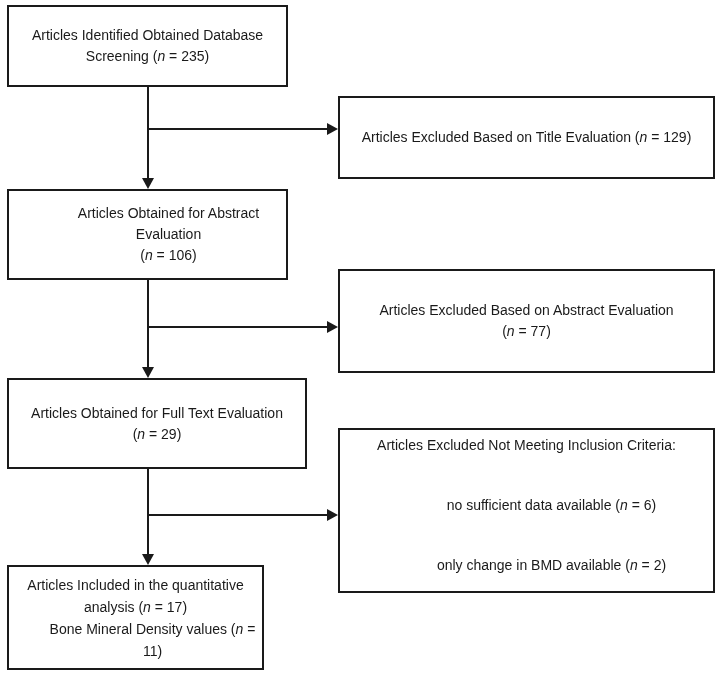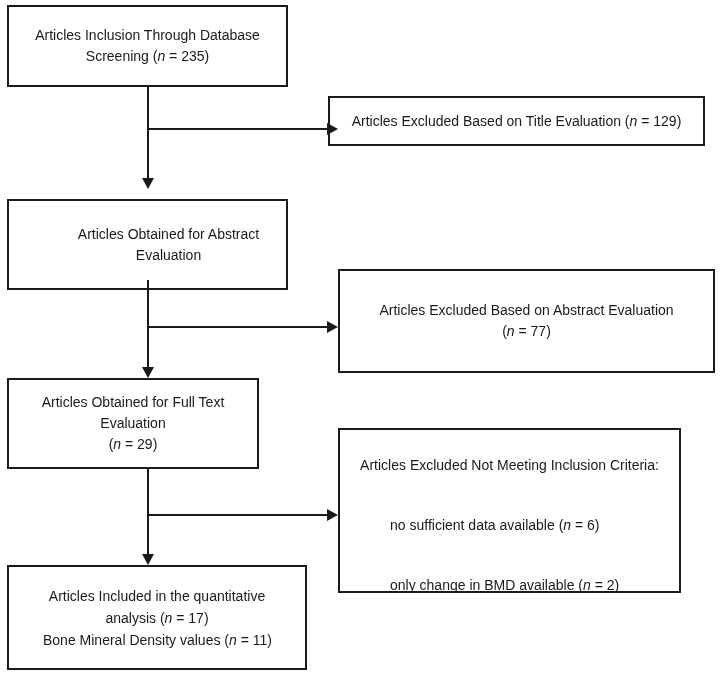--- a/index.html
+++ b/index.html
@@ -21,21 +21,21 @@
   .box {
     position: absolute;
     box-sizing: border-box;
     border: 2px solid var(--ink, #1a1a1a);
     background: var(--bg, #ffffff);
     display: flex;
     flex-direction: column;
     justify-content: center;
   }
   .tc { text-align: center; }
-  .indent-sm { padding-left: 34px; text-align: left; }
+  .indent-sm { padding-left: 34px; text-align: center; }
   .indent-lg { padding-left: 50px; text-align: left; margin-top: 37px; }
   .crit-line { line-height: 23px; }
   .inc-line { line-height: 22px; }
   .vline, .hline {
     position: absolute;
     background: var(--ink, #1a1a1a);
   }
   .vline { width: 2px; }
   .hline { height: 2px; }
   .arrow-down {
@@ -53,49 +53,50 @@
     border-left: 11px solid var(--ink, #1a1a1a);
   }
   i { font-style: italic; }
 </style>
 </head>
 <body style="--ink: #1a1a1a; --bg: #ffffff;">
 
 <div class="canvas">
 
   <div class="box" style="left:7px; top:5px; width:281px; height:82px;">
-    <div class="tc">Articles Inclusion Through Database</div>
+    <div class="tc">Articles Identified Obtained Database</div>
     <div class="tc">Screening (<i>n</i> = 235)</div>
   </div>
 
-  <div class="box" style="left:7px; top:199px; width:281px; height:91px;padding-left:42px;">
+  <div class="box" style="left:7px; top:189px; width:281px; height:91px;padding-left:42px;">
     <div class="tc">Articles Obtained for Abstract Evaluation</div>
+    <div class="tc">(<i>n</i> = 106)</div>
   </div>
 
-  <div class="box" style="left:7px; top:378px; width:252px; height:91px;">
+  <div class="box" style="left:7px; top:378px; width:300px; height:91px;">
     <div class="tc">Articles Obtained for Full Text Evaluation</div>
     <div class="tc">(<i>n</i> = 29)</div>
   </div>
 
-  <div class="box" style="left:7px; top:565px; width:300px; height:105px;">
+  <div class="box" style="left:7px; top:565px; width:257px; height:105px;">
     <div class="tc inc-line">Articles Included in the quantitative</div>
     <div class="tc inc-line">analysis (<i>n</i> = 17)</div>
     <div class="indent-sm inc-line">Bone Mineral Density values (<i>n</i> = 11)</div>
   </div>
 
-  <div class="box" style="left:328px; top:96px; width:377px; height:50px;">
+  <div class="box" style="left:338px; top:96px; width:377px; height:83px;">
     <div class="tc">Articles Excluded Based on Title Evaluation (<i>n</i> = 129)</div>
   </div>
 
   <div class="box" style="left:338px; top:269px; width:377px; height:104px;">
     <div class="tc">Articles Excluded Based on Abstract Evaluation</div>
     <div class="tc">(<i>n</i> = 77)</div>
   </div>
 
-  <div class="box" style="left:338px; top:428px; width:343px; height:165px; justify-content:flex-start; padding-top:24px;">
+  <div class="box" style="left:338px; top:428px; width:377px; height:165px; justify-content:flex-start; padding-top:4px;align-items:center;">
     <div class="tc crit-line">Articles Excluded Not Meeting Inclusion Criteria:</div>
     <div class="indent-lg crit-line">no sufficient data available (<i>n</i> = 6)</div>
     <div class="indent-lg crit-line">only change in BMD available (<i>n</i> = 2)</div>
   </div>
 
   <div class="vline" style="left:147px; top:87px; height:91px;"></div>
   <div class="arrow-down" style="left:142px; top:178px;"></div>
   <div class="hline" style="left:148px; top:128px; width:179px;"></div>
   <div class="arrow-right" style="left:327px; top:123px;"></div>
 

